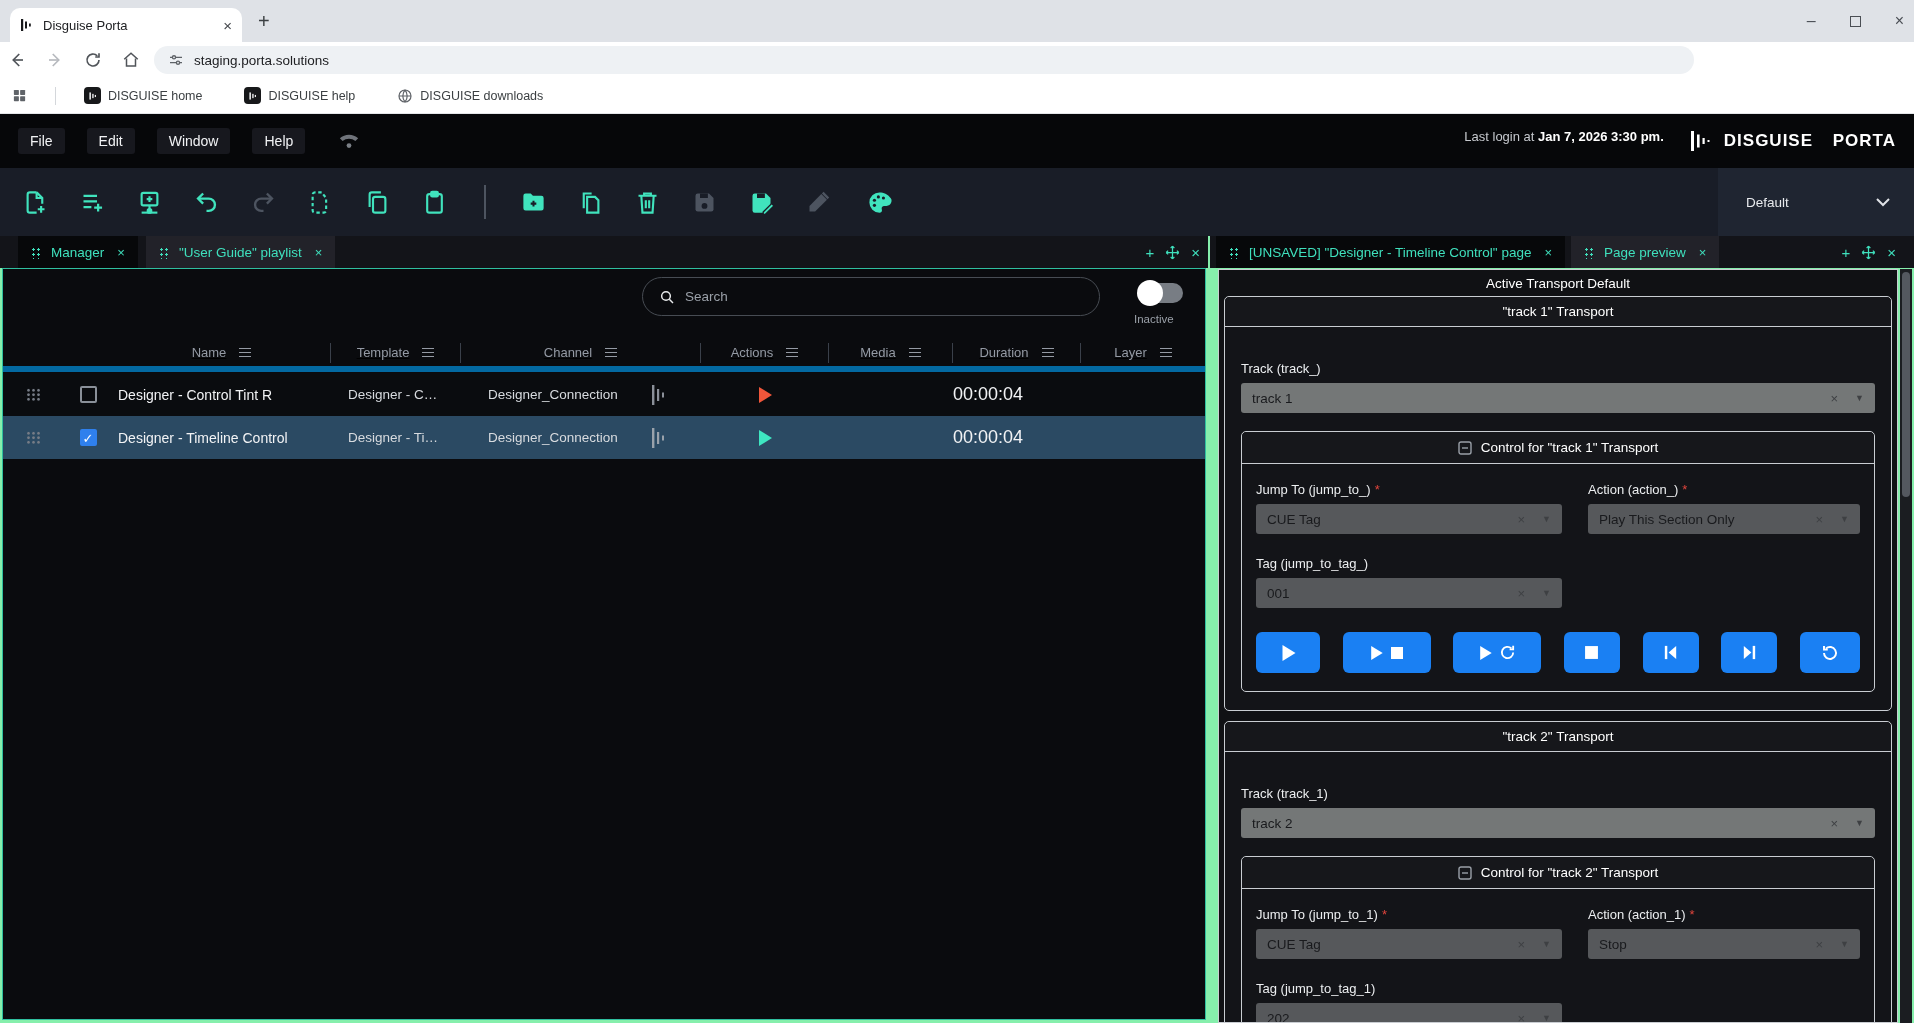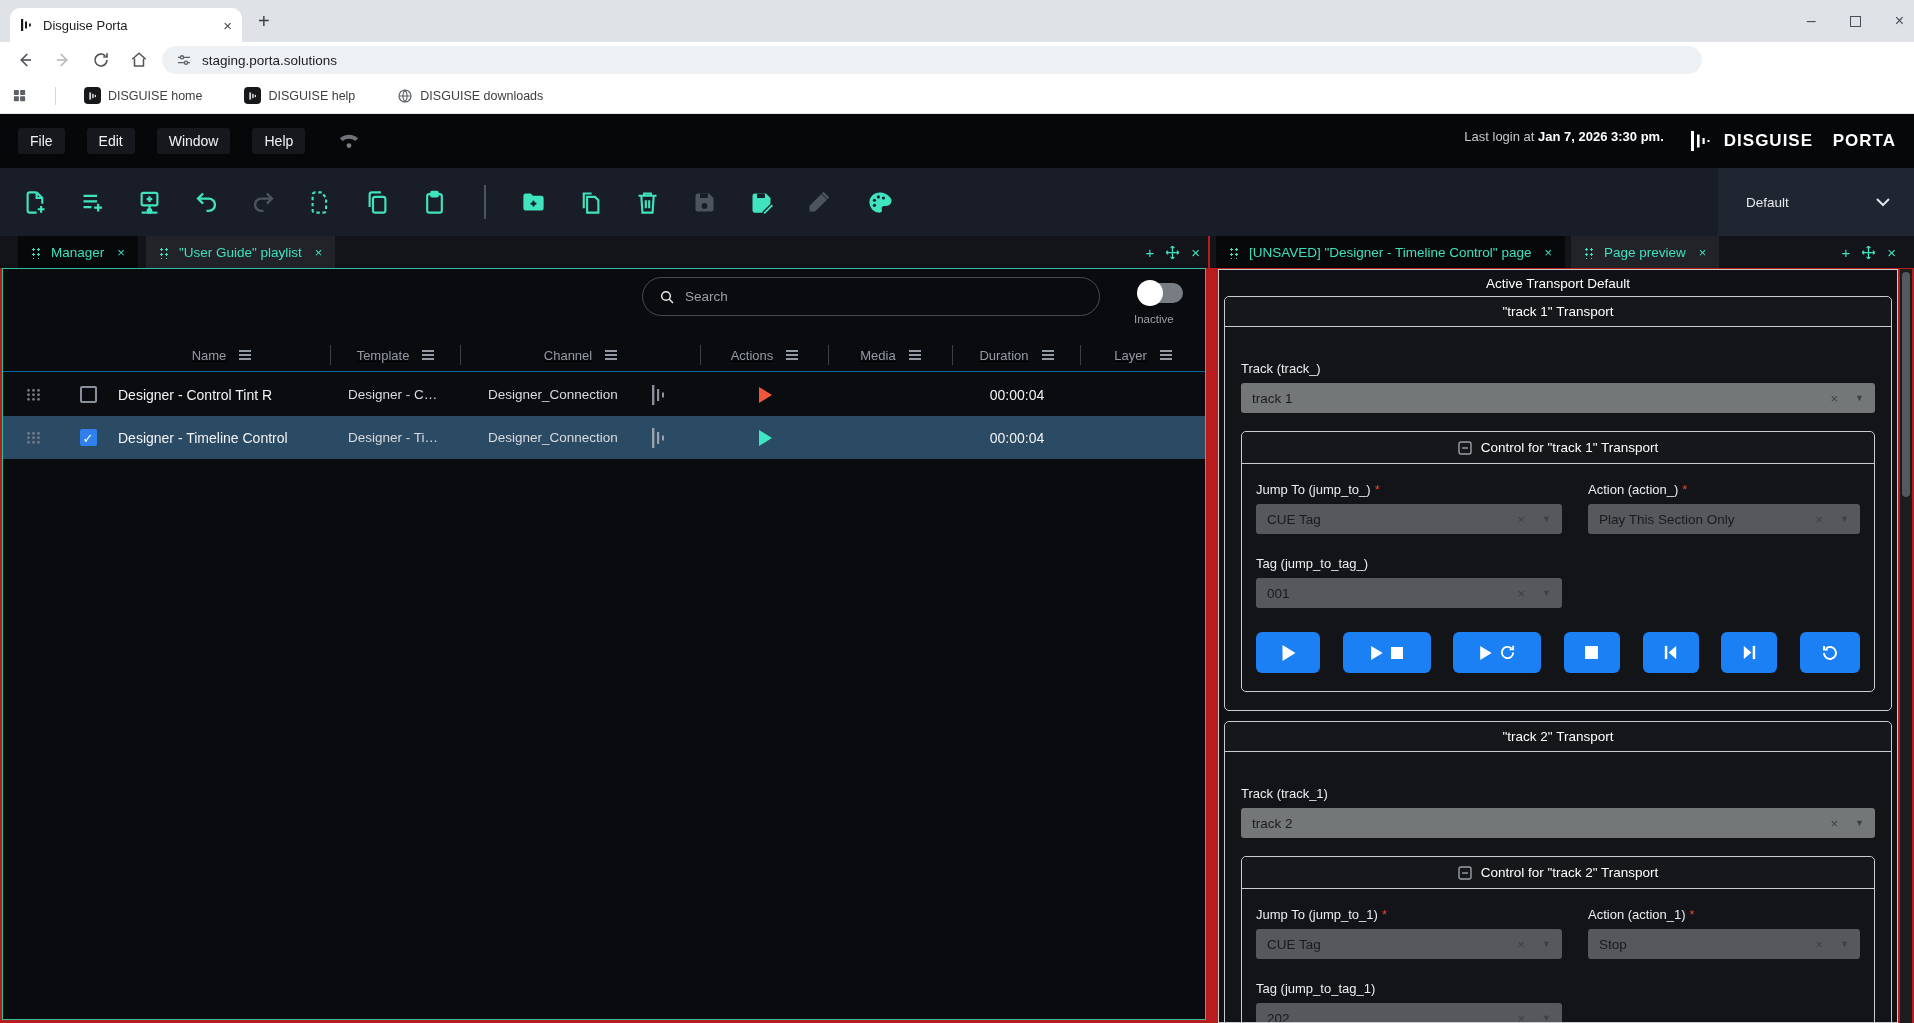--- a/index.html
+++ b/index.html
@@ -13,21 +13,21 @@
           border-radius:10px 10px 0 0; display:flex; align-items:center; padding:0 10px; gap:9px; }
   .btab-title { font-size:13px; color:#202124; flex:1; white-space:nowrap; overflow:hidden; }
   .btab-close { color:#45484d; font-size:15px; cursor:default; }
   .newtab { position:absolute; left:258px; top:10px; font-size:20px; color:#3c4043; }
   .wincontrols { position:absolute; right:10px; top:0; height:42px; display:flex; align-items:center; gap:34px; }
   .winglyph { color:#4a4e54; font-size:16px; }
   .winsquare { width:11px; height:11px; border:1.4px solid #4a4e54; display:inline-block; }
 
   .chrome-toolbar { position:absolute; left:0; top:42px; width:1914px; height:36px; background:#ffffff; }
   .navbtn { display:flex; align-items:center; justify-content:center; width:30px; height:30px; }
-  .chrome-toolbar-row { display:flex; align-items:center; height:36px; padding-left:10px; gap:8px; }
+  .chrome-toolbar-row { display:flex; align-items:center; height:36px; padding-left:2px; gap:8px; }
   .addrpill { height:28px; width:1540px; background:#eef1f4; border-radius:14px;
               display:flex; align-items:center; padding:0 14px; gap:10px; }
   .addr-url { font-size:13.5px; color:#202124; }
   .chrome-right { position:absolute; right:8px; top:42px; height:36px; display:flex; align-items:center; gap:16px; }
 
   .bookmarks { position:absolute; left:0; top:78px; width:1914px; height:36px; background:#ffffff;
                border-bottom:1px solid #e4e6e9; display:flex; align-items:center; padding-left:12px; gap:20px; }
   .bm-sep { width:1px; height:18px; background:#d4d7db; margin:0 8px; }
   .bm { display:flex; align-items:center; gap:7px; font-size:12.5px; color:#3c4043; margin-right:22px; }
   .bm-ico { width:17px; height:17px; border-radius:4px; background:#17181a; display:flex;
@@ -49,21 +49,21 @@
                 display:flex; align-items:center; padding-left:22px; }
   .tb-ico { width:27px; height:27px; margin-right:30px; color:#40e3bd; }
   .tb-ico.dis { color:#4d5460; }
   .tb-div { width:2px; height:34px; background:#4d5460; margin:0 34px 0 6px; }
   .preset { position:absolute; right:0; top:0; width:196px; height:68px; background:#1f2531;
             display:flex; align-items:center; padding:0 24px 0 28px; }
   .preset-label { color:#e8eaed; font-size:13.5px; flex:1; }
   .preset-chev { color:#cfd3d8; font-size:12px; }
 
   
-  .workspace { position:absolute; left:0; top:236px; width:1914px; height:787px; background:#b91c1c; }
+  .workspace { position:absolute; left:0; top:236px; width:1914px; height:787px; background:#86efac; }
   .panelbar { position:absolute; top:0; height:32px; background:#131419; display:flex; align-items:flex-start; }
   .ptab { height:32px; display:flex; align-items:center; gap:9px; padding:0 13px;
           color:#3fe0bd; font-size:13.5px; white-space:nowrap; }
   .ptab.active { background:#07080a; }
   .ptab.alt { background:#222229; }
   .ptab-x { font-size:13px; margin-left:4px; }
   .dragdots { width:11px; height:13px;
      background-image:radial-gradient(#3fe0bd 1.2px, transparent 1.4px);
      background-size:5px 5px; background-position:0 1px; }
   .bar-icons { position:absolute; right:8px; top:0; height:32px; display:flex; align-items:center;
@@ -79,42 +79,42 @@
   .search input { background:transparent; border:none; outline:none; color:#e8eaec; font-size:13.5px;
                   font-family:"Liberation Sans",sans-serif; width:360px; }
   .search input::placeholder { color:#9aa0a8; }
   .toggle { position:absolute; left:1136px; top:14px; width:44px; height:20px; background:#787d84;
             border-radius:10px; }
   .knob { position:absolute; left:-2px; top:-3px; width:26px; height:26px; border-radius:50%; background:#ffffff; }
   .toggle-label { position:absolute; left:1131px; top:44px; color:#9aa0a8; font-size:11.5px; }
 
   .grid { display:grid; grid-template-columns:60px 50px 218px 130px 240px 128px 124px 128px auto;
           align-items:center; }
-  .thead { position:absolute; left:0; right:0; top:70px; height:33px; border-bottom:1px solid #0369a1;text-decoration:underline; }
+  .thead { position:absolute; left:0; right:0; top:70px; height:33px; border-bottom:6px solid #0369a1;text-decoration:underline; }
   .hcell { display:flex; align-items:center; justify-content:center; gap:13px; color:#949aa4;
            font-size:13px; height:20px; border-right:1px solid #3a404a; }
   .hcell.noborder { border-right:none; }
   .bars { display:inline-flex; flex-direction:column; gap:2.5px; width:12px; }
   .bars i { height:1.6px; background:#949aa4; display:block; }
 
   .trow { position:absolute; left:0; right:0; height:43px; }
   .row0 { top:104px; background:#0a0c0f; }
   .row1 { top:147px; background:#2b4a63; }
   .handle { width:14px; height:13px; margin:0 auto;
      background-image:radial-gradient(#767c86 1.3px, transparent 1.5px);
      background-size:5px 4.5px; }
   .cb { width:17px; height:17px; border:2px solid #8a9099; border-radius:2px; margin:0 auto; }
   .cb.checked { background:#2f80ed; border-color:#2f80ed; color:#fff; font-size:13px; line-height:15px;
                 text-align:center; }
   .cell-name { color:#f2f3f5; font-size:14px; padding-left:5px; white-space:nowrap; }
   .cell-template { color:#d8dbdf; font-size:13.5px; padding-left:17px; white-space:nowrap; }
   .cell-channel { color:#d8dbdf; font-size:13.5px; padding-left:27px; display:flex; align-items:center; }
   .wave { margin-left:auto; margin-right:34px; }
   .cell-actions { display:flex; justify-content:center; }
-  .cell-duration { color:#f2f3f5; font-size:14px; text-align:center; }
+  .cell-duration { color:#f2f3f5; font-size:18px; }
 
   
   .rp { position:absolute; left:1210px; top:0; width:704px; height:787px; }
   .rp-box { position:absolute; left:8px; right:16px; top:33px; bottom:0; border:1px solid #c9cdd2;
             background:#101114; overflow:hidden; }
   .rp-title { height:26px; display:flex; align-items:center; justify-content:center; color:#ffffff;
               font-size:13.5px; }
   .section { border:1px solid #c9cdd2; border-radius:5px; margin:0 5px 10px 5px; background:#131418; }
   .section-header { text-align:center; padding:7px 0; border-bottom:1px solid #c9cdd2; color:#ffffff;
                     font-size:13.5px; background:#16171b; border-radius:5px 5px 0 0; }

